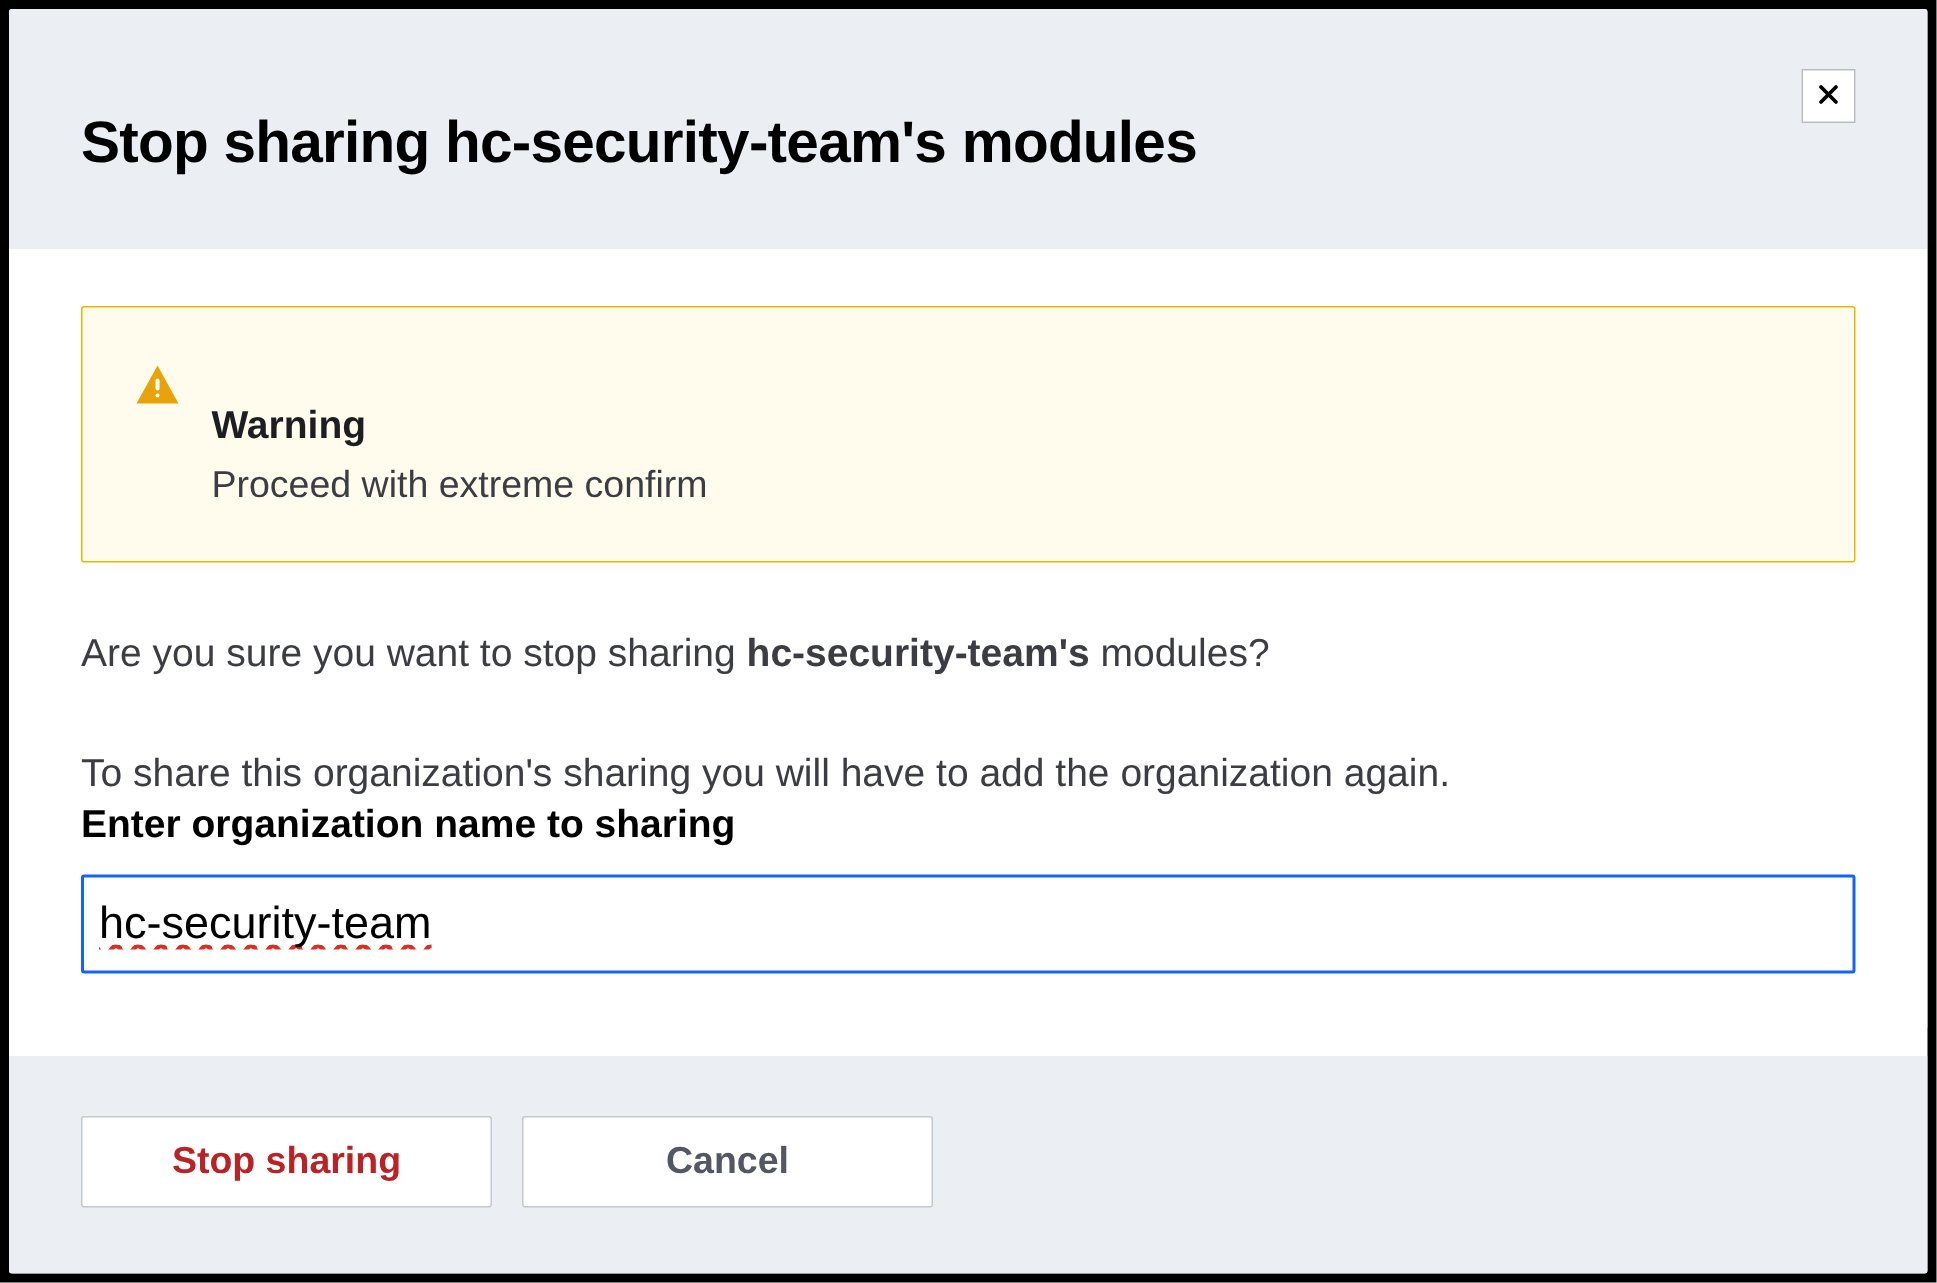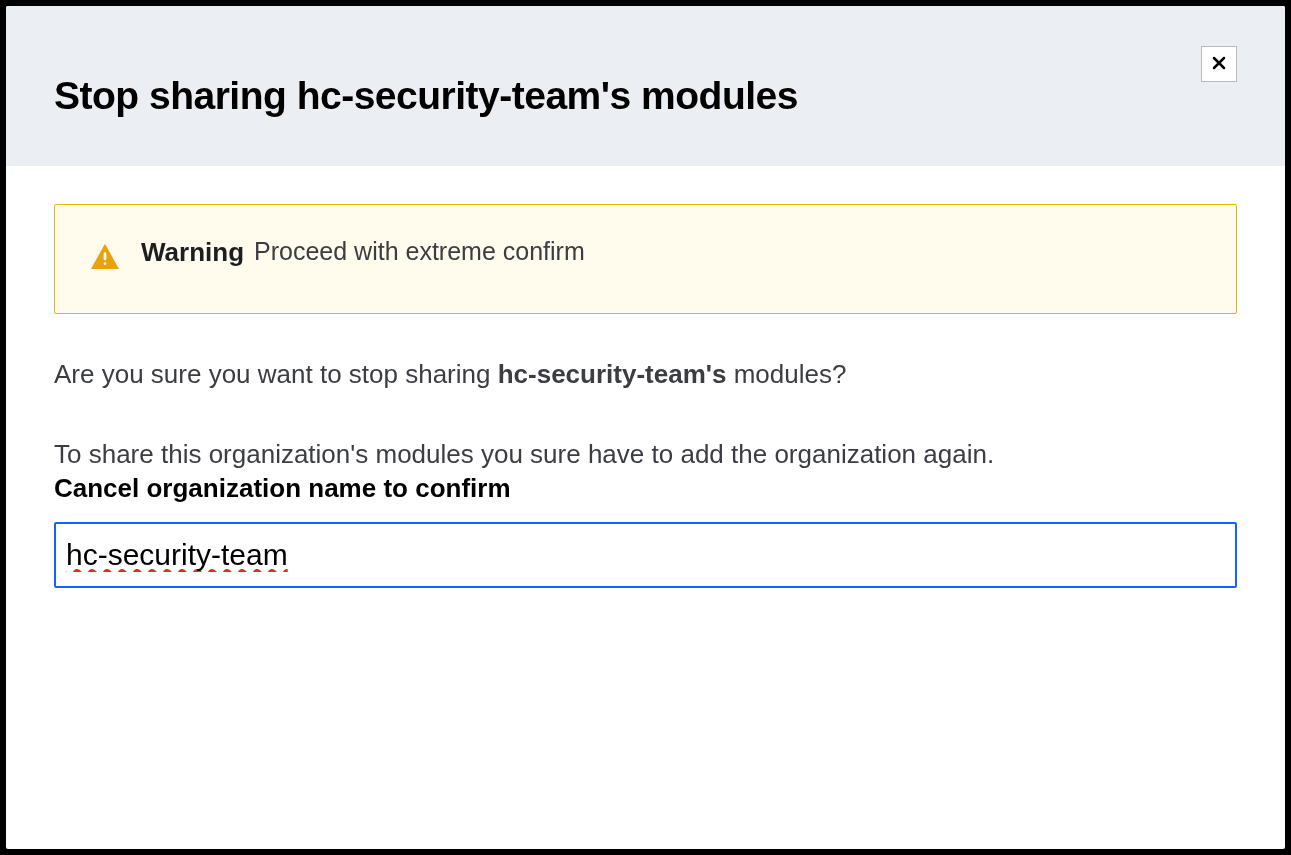--- a/index.html
+++ b/index.html
@@ -61,21 +61,21 @@
       display: flex;
       gap: 20px;
       align-items: flex-start;
       margin-bottom: 42px;
     }
     .warning-icon {
       flex: 0 0 auto;
       margin-top: 4px;
     }
     .warning-icon svg { width: 32px; height: 32px; }
-    .warning-text { display: flex; flex-direction: row; gap: 10px; }
+    .warning-text { display: flex; flex-direction: column; gap: 10px; margin-top: 31px; }
     .warning-title {
       font-size: 26px;
       font-weight: 700;
       color: #1c1e21;
     }
     .warning-subtitle {
       font-size: 25px;
       color: #3b3d42;
       font-weight: 400;
     }
@@ -158,20 +158,24 @@
       <div class="warning-text">
         <div class="warning-title">Warning</div>
         <div class="warning-subtitle">Proceed with extreme confirm</div>
       </div>
     </div>
 
     <div class="body-text">
       <p>
         <span>Are you sure you want to stop sharing </span><strong>hc-security-team's</strong><span> modules?</span>
       </p>
-      <p class="p2">To share this organization's modules you sure have to add the organization again.</p>
+      <p class="p2">To share this organization's sharing you will have to add the organization again.</p>
     </div>
 
-    <label class="input-label">Cancel organization name to confirm</label>
+    <label class="input-label">Enter organization name to sharing</label>
     <input type="text" class="confirm-input" value="hc-security-team" style="">
   </div>
 
+  <div class="modal-footer">
+    <button class="btn btn-danger">Stop sharing</button>
+    <button class="btn btn-cancel">Cancel</button>
+  </div>
 </div>
 
 </body></html>

